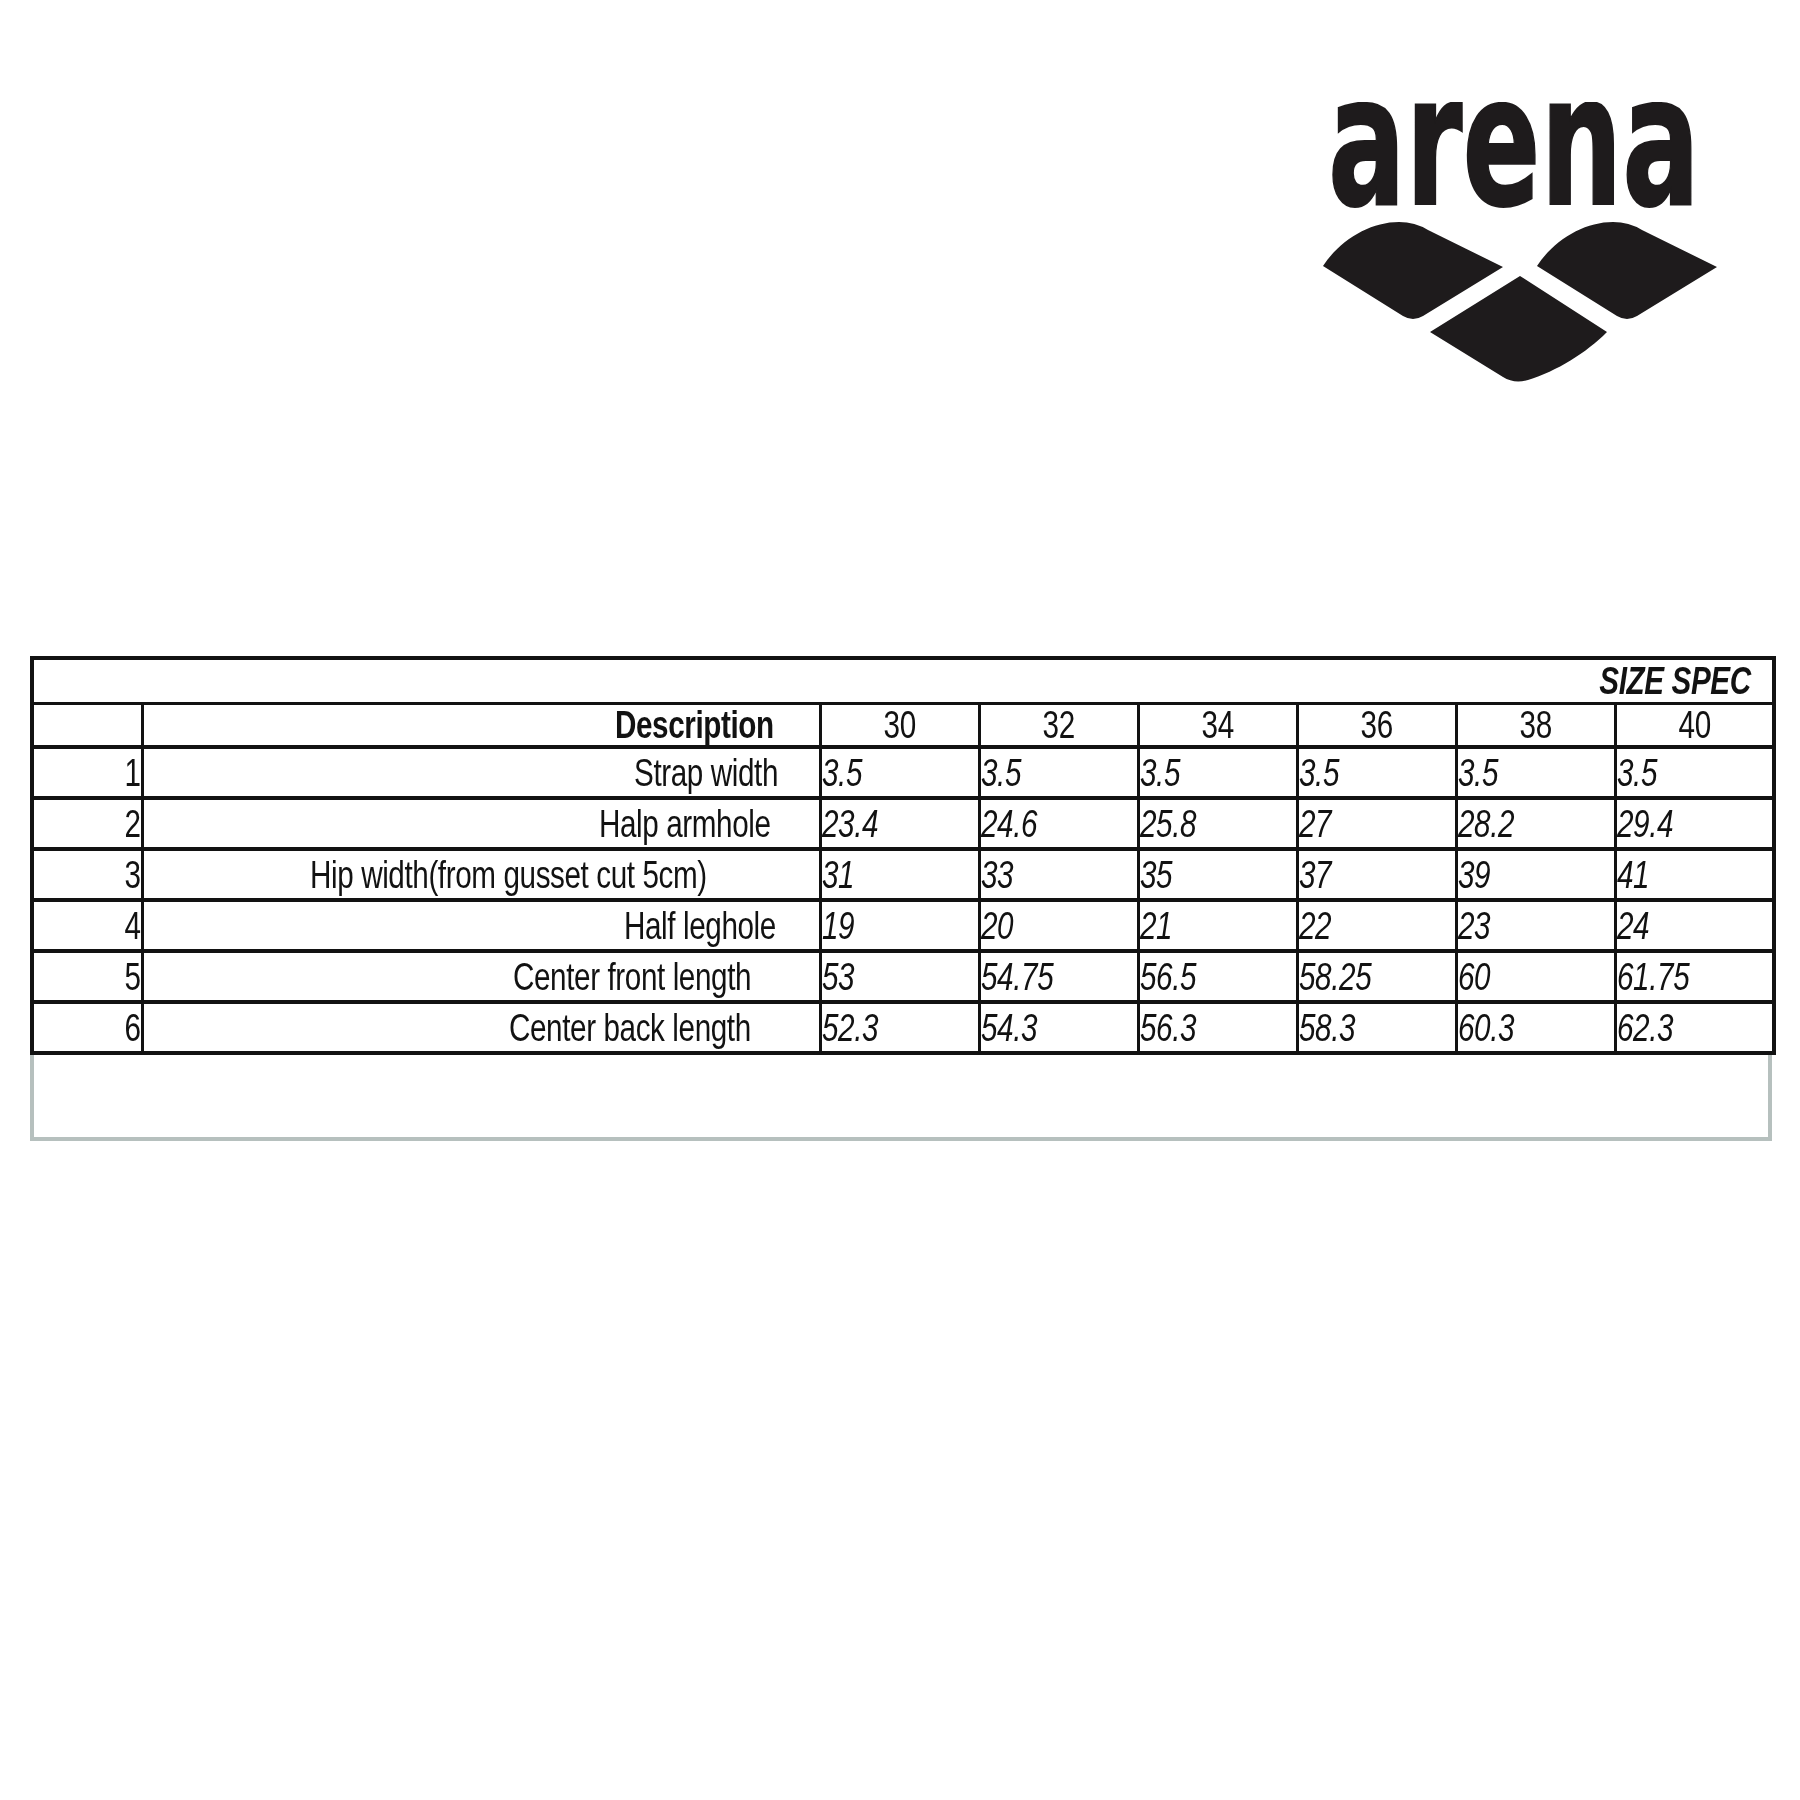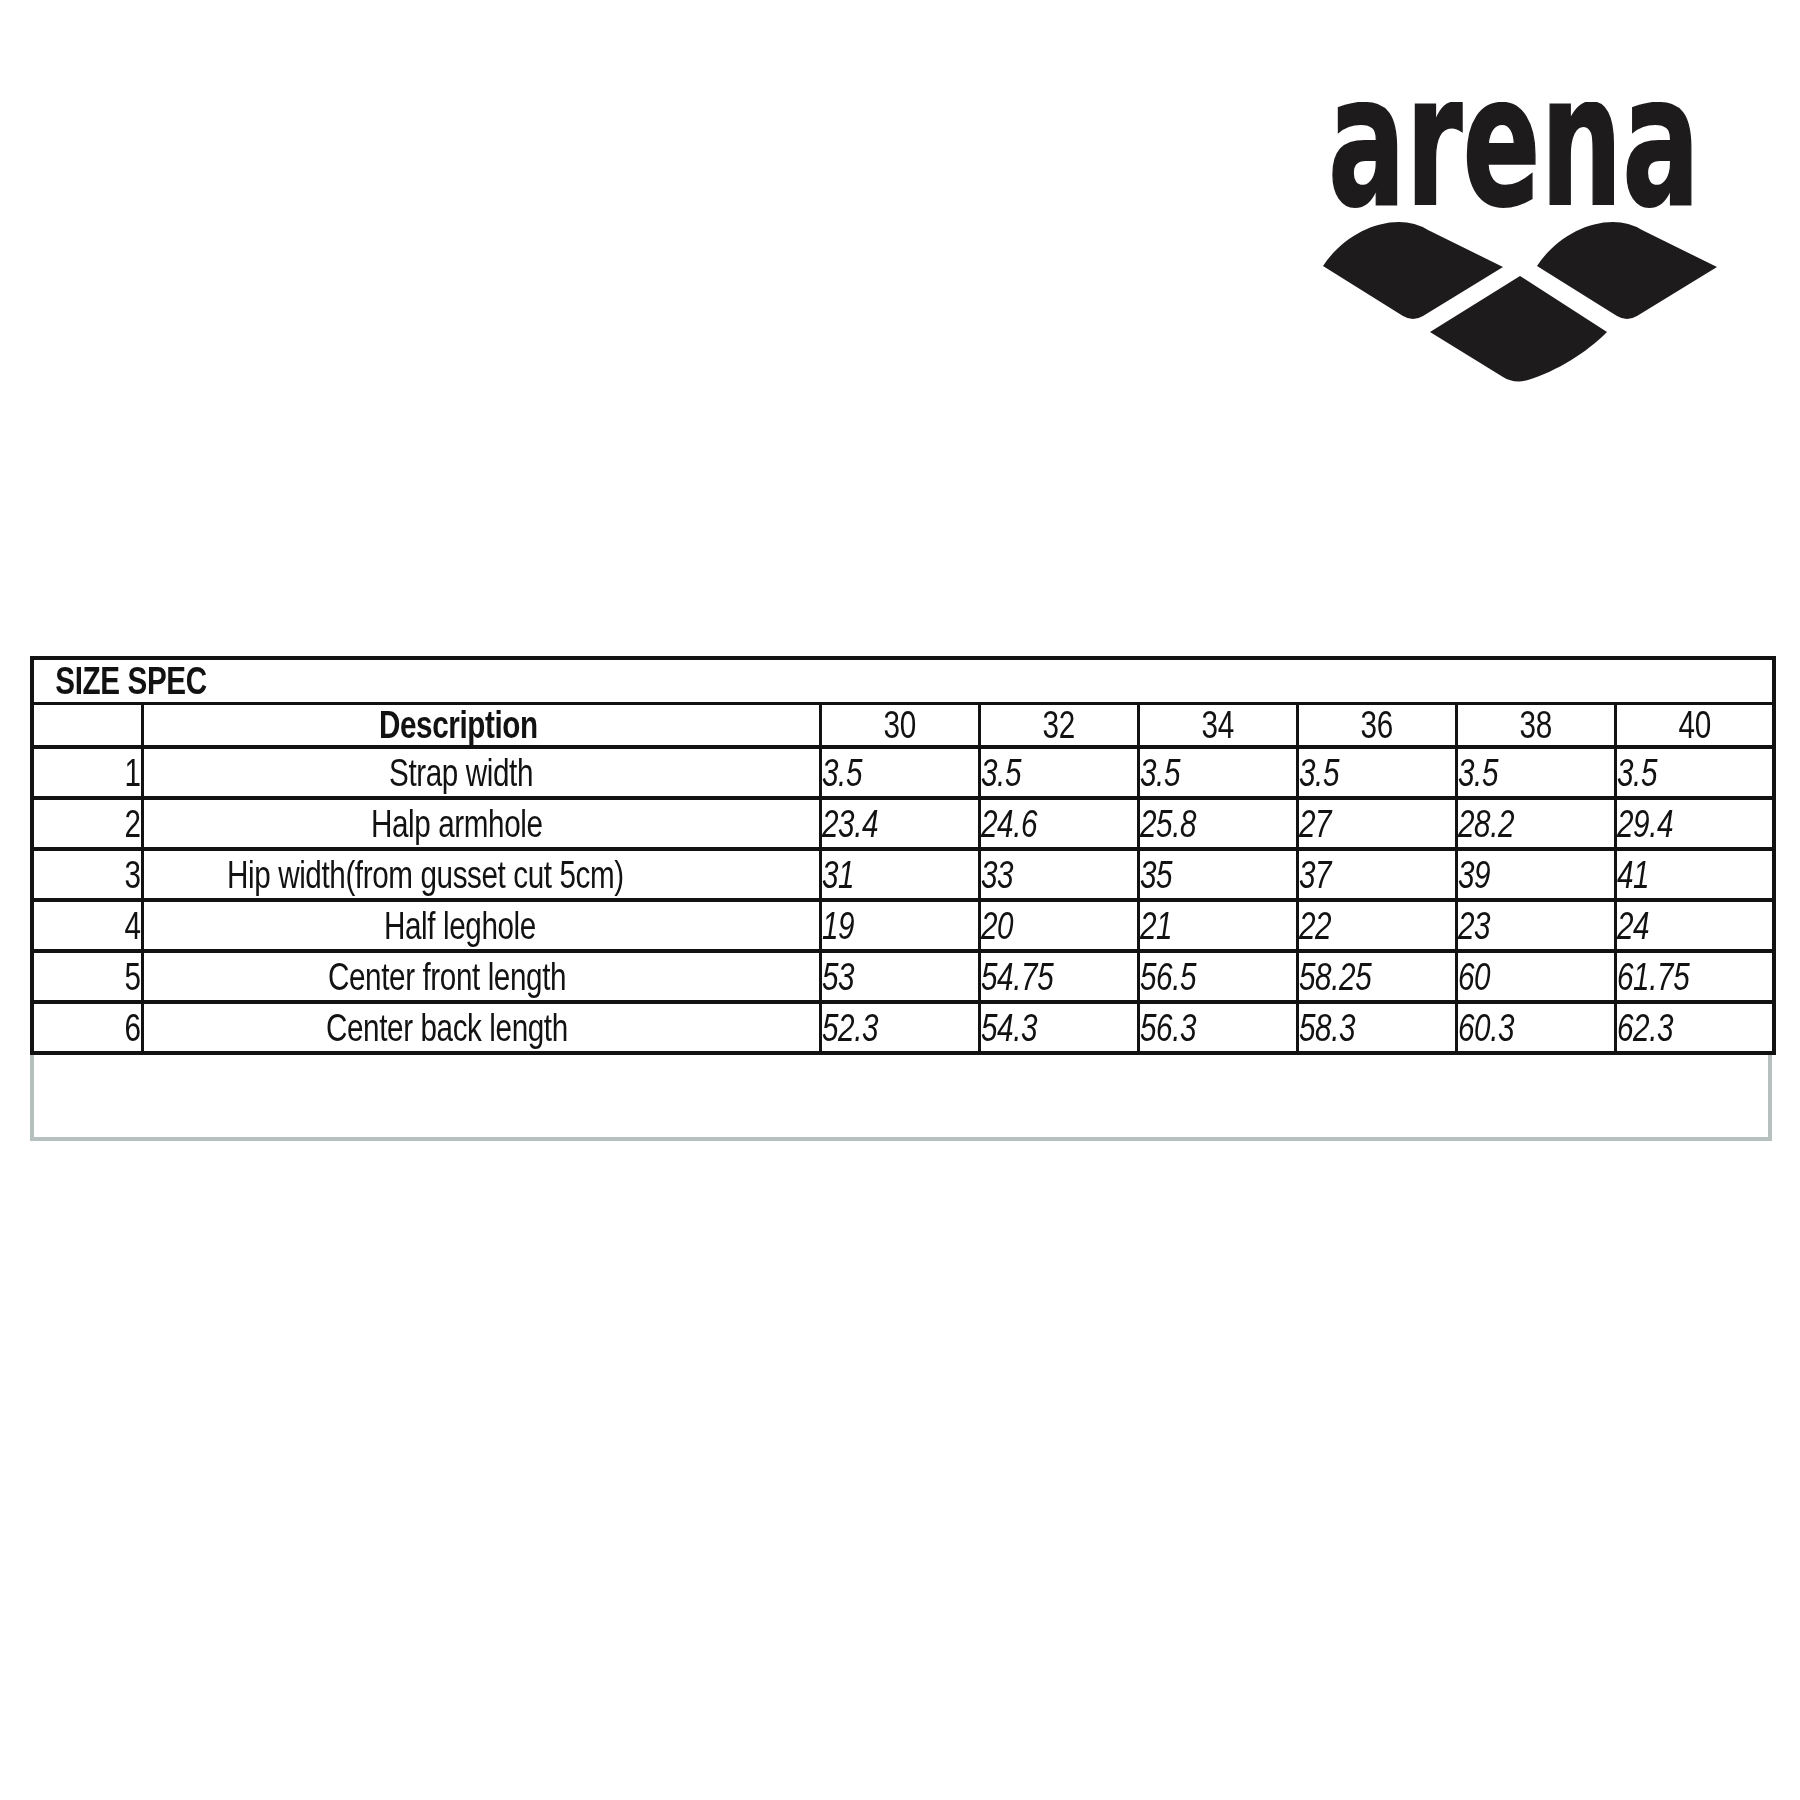--- a/index.html
+++ b/index.html
@@ -19,26 +19,26 @@
   .sheet{position:absolute;left:30px;top:656px;width:1742px;}
   table.spec{
     width:100%;border-collapse:collapse;table-layout:fixed;
     border:4px solid #121212;
   }
   table.spec th, table.spec td{
     border-style:solid;border-color:#121212;border-width:3px 3px 4px 3px;
     padding:0;overflow:hidden;white-space:nowrap;font-weight:normal;
     vertical-align:middle;
   }
-  tr.title-row th{border-bottom-width:2px;height:42px;text-align:left;}
+  tr.title-row th{border-bottom-width:2px;height:42px;text-align:right;font-style:italic;}
   tr.header-row th{height:40px;}
   tbody td{height:47px;}
 
   .num-cell{text-align:right;padding-right:7px;}
-  .desc-cell{text-align:center;padding-left:9px;}
+  .desc-cell{text-align:right;padding-left:9px;}
   .val-cell{text-align:left;padding-left:9px;font-style:italic;}
   .size-head{text-align:center;}
 
   
   .txt{
     display:inline-block;font-size:38px;line-height:1;
     transform:scaleX(0.78);transform-origin:0 50%;
     letter-spacing:-0.5px;color:#121212;
   }
   .num-cell .txt{transform-origin:100% 50%;}

